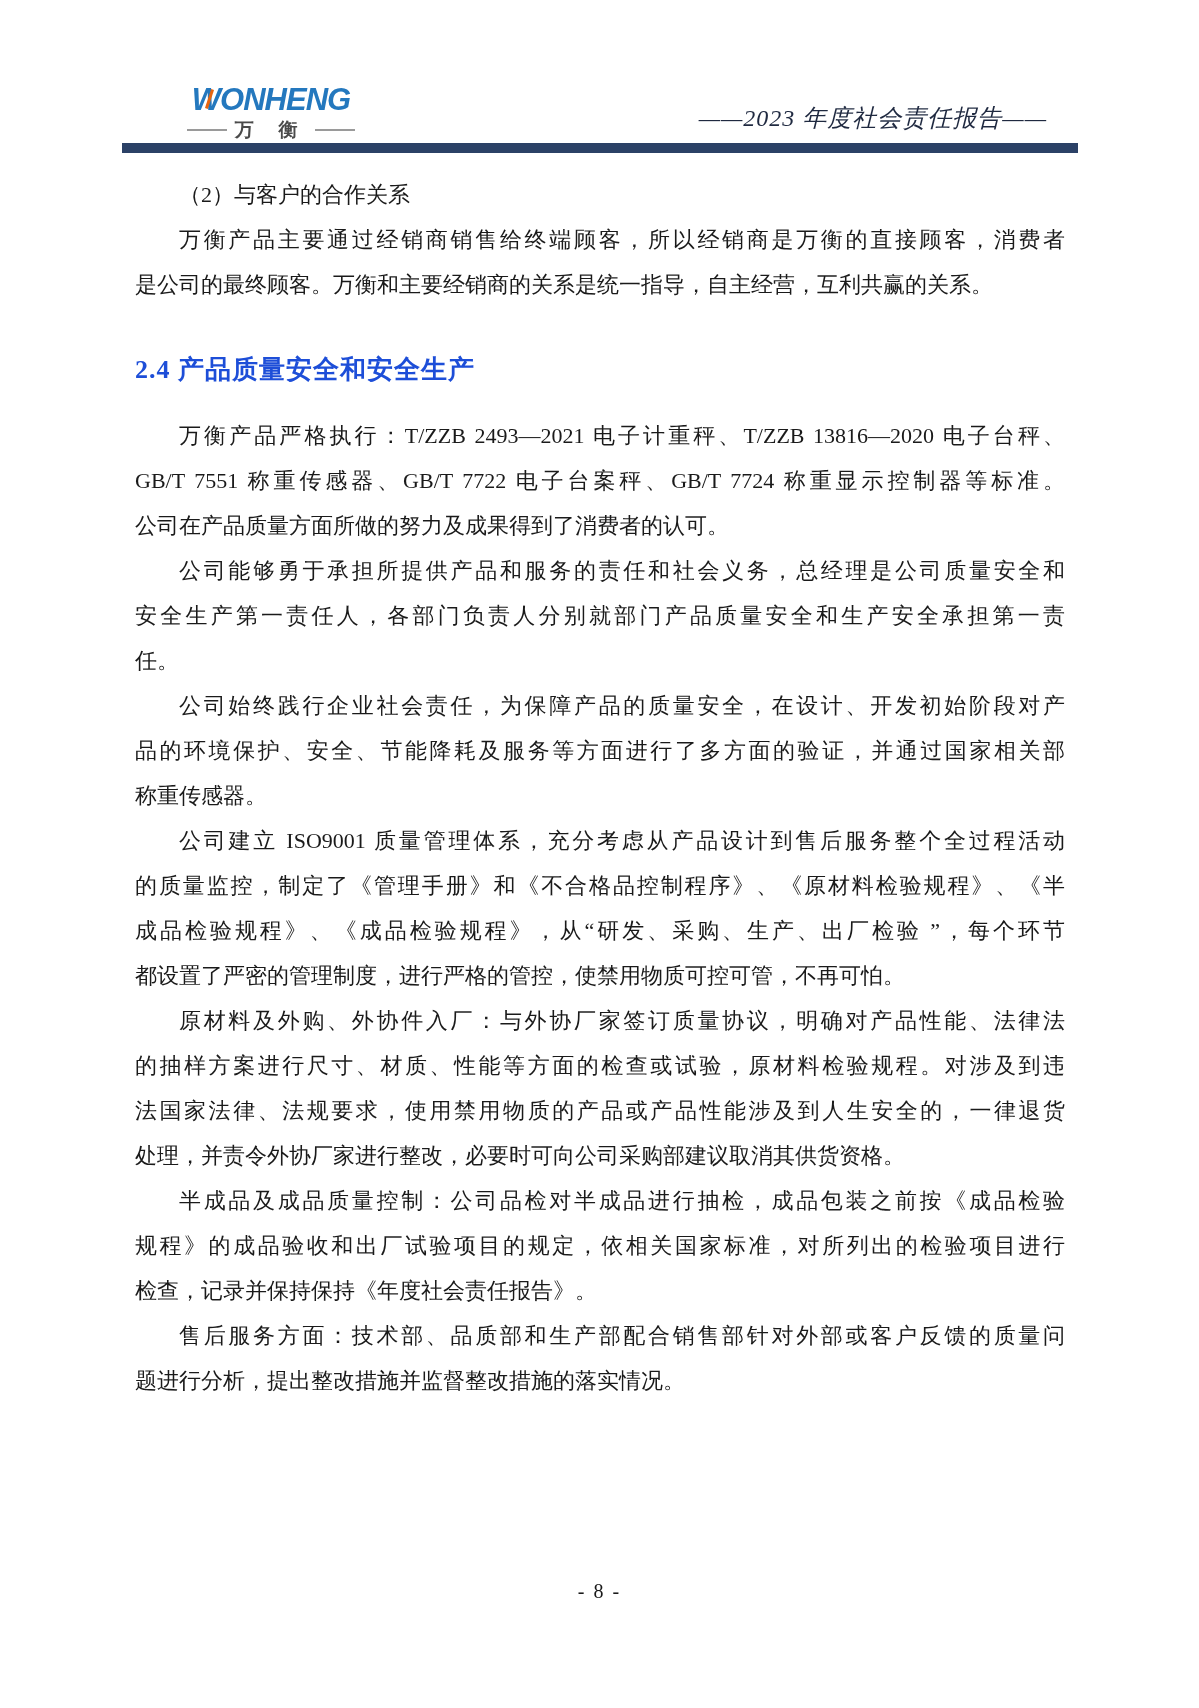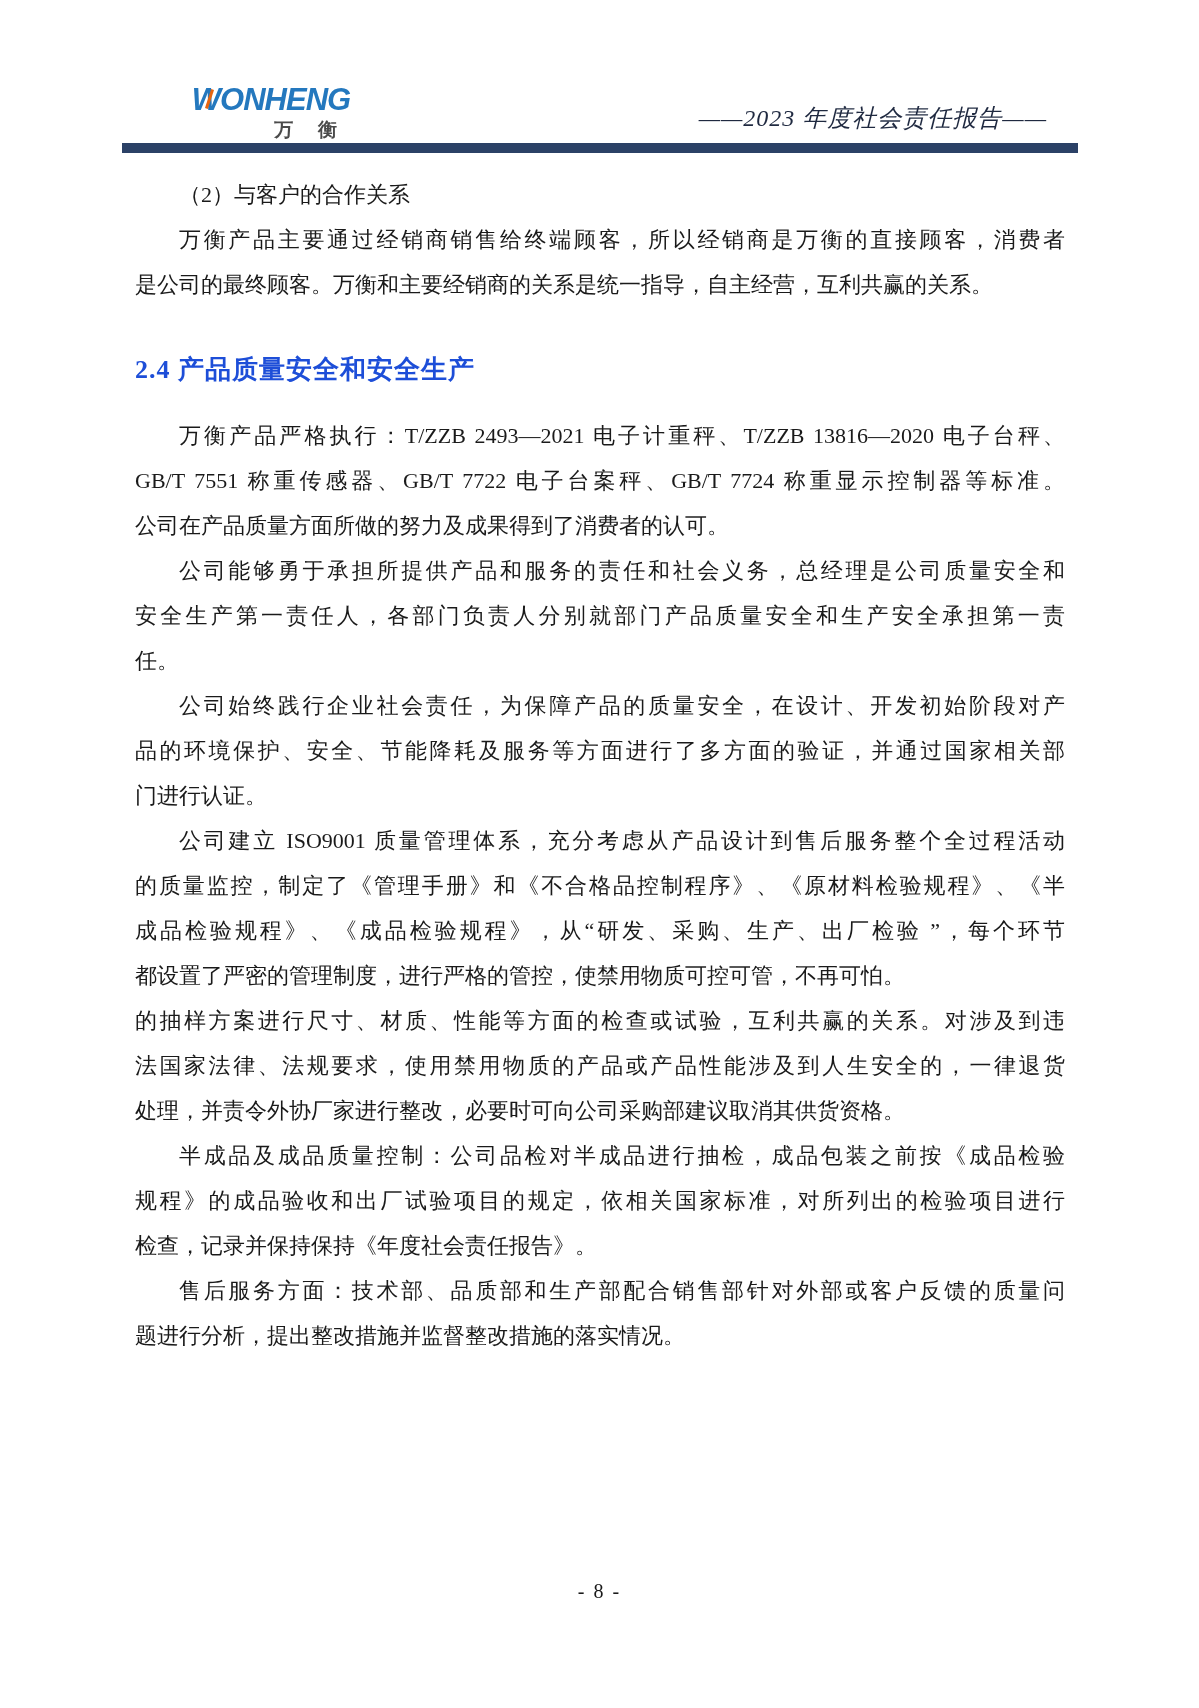--- a/index.html
+++ b/index.html
@@ -37,23 +37,22 @@
     position: absolute;
     left: 21px;
     top: 5px;
     width: 3px;
     height: 20px;
     background: var(--logo-accent-orange, #e8650f);
     transform: rotate(18deg);
   }
   .logo-sub {
     display: flex;
-    align-items: flex-end;
+    align-items: center;
     margin-top: 3px;
-    flex-direction: column;
   }
   .logo-rule { flex: 1; height: 2px; background: #9a9a9a; }
   .logo-cn {
     padding: 0 8px;
     font-size: 19px;
     line-height: 22px;
     font-weight: bold;
     color: #4a4a4a;
     letter-spacing: 10px;
     white-space: nowrap;
@@ -150,30 +149,31 @@
           <div class="line">公司在产品质量方面所做的努力及成果得到了消费者的认可。</div>
         </div>
         <div class="para">
           <div class="line first fill">公司能够勇于承担所提供产品和服务的责任和社会义务，总经理是公司质量安全和</div>
           <div class="line fill">安全生产第一责任人，各部门负责人分别就部门产品质量安全和生产安全承担第一责</div>
           <div class="line">任。</div>
         </div>
         <div class="para">
           <div class="line first fill">公司始终践行企业社会责任，为保障产品的质量安全，在设计、开发初始阶段对产</div>
           <div class="line fill">品的环境保护、安全、节能降耗及服务等方面进行了多方面的验证，并通过国家相关部</div>
-          <div class="line">门进行认证。</div>
+          <div class="line">称重传感器。</div>
         </div>
         <div class="para">
           <div class="line first fill">公司建立 ISO9001 质量管理体系，充分考虑从产品设计到售后服务整个全过程活动</div>
           <div class="line fill">的质量监控，制定了《管理手册》和《不合格品控制程序》、《原材料检验规程》、《半</div>
           <div class="line fill">成品检验规程》、《成品检验规程》，从“研发、采购、生产、出厂检验 ”，每个环节</div>
           <div class="line">都设置了严密的管理制度，进行严格的管控，使禁用物质可控可管，不再可怕。</div>
         </div>
         <div class="para">
-          <div class="line fill">的抽样方案进行尺寸、材质、性能等方面的检查或试验，互利共赢的关系。对涉及到违</div>
+          <div class="line first fill">原材料及外购、外协件入厂：与外协厂家签订质量协议，明确对产品性能、法律法</div>
+          <div class="line fill">的抽样方案进行尺寸、材质、性能等方面的检查或试验，原材料检验规程。对涉及到违</div>
           <div class="line fill">法国家法律、法规要求，使用禁用物质的产品或产品性能涉及到人生安全的，一律退货</div>
           <div class="line">处理，并责令外协厂家进行整改，必要时可向公司采购部建议取消其供货资格。</div>
         </div>
         <div class="para">
           <div class="line first fill">半成品及成品质量控制：公司品检对半成品进行抽检，成品包装之前按《成品检验</div>
           <div class="line fill">规程》的成品验收和出厂试验项目的规定，依相关国家标准，对所列出的检验项目进行</div>
           <div class="line">检查，记录并保持保持《年度社会责任报告》。</div>
         </div>
         <div class="para">
           <div class="line first fill">售后服务方面：技术部、品质部和生产部配合销售部针对外部或客户反馈的质量问</div>

